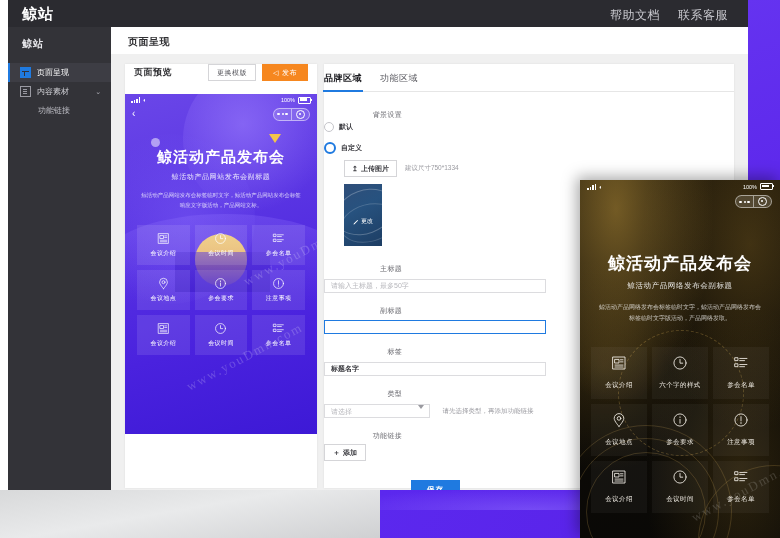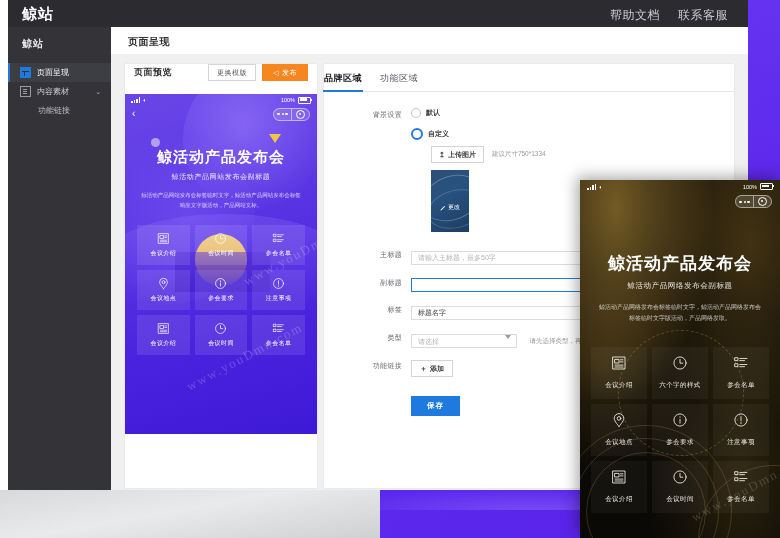--- a/index.html
+++ b/index.html
@@ -157,21 +157,21 @@
   .settings-card {
     position:absolute; left:213px; top:10px; width:410px; height:424px; background:#ffffff;
     box-shadow:0 0 2px rgba(0,0,0,.08);
   }
   .tabs { height:27px; border-bottom:1px solid #e6e6e6; display:flex; align-items:flex-end; gap:18px;}
   .tab { font-size:9px; color:#5a5a60; padding-bottom:6px; cursor:pointer; letter-spacing:.5px; position:relative;}
   .tab.active { color:#1a1a1f; font-weight:bold; }
   .tab.active::after{ content:""; position:absolute; left:-1px; right:-1px; bottom:-1px; height:2px; background:#1f7ae0;}
 
   .form { padding:14px 0 0 0; }
-  .frow { display:flex; align-items:flex-start; margin-bottom:9px; }
+  .frow { display:flex; align-items:flex-start; margin-bottom:9px;flex-direction:column; }
   .flabel { width:78px; text-align:right; padding-right:9px; font-size:7px; color:#6a6a70; padding-top:4px; letter-spacing:.3px;}
   .fctl { flex:1; }
   .radio-line { display:flex; align-items:center; gap:5px; height:13px;}
   .radio { width:8px; height:8px; border-radius:50%; border:1px solid #c5c5ca; background:#fff; position:relative; cursor:pointer; flex:0 0 auto;}
   .radio.checked{ border:2.2px solid #1f7ae0; }
   .radio-label{ font-size:7px; color:#3b3b40; font-weight:bold; }
   .upload-row{ display:flex; align-items:center; gap:8px; margin-top:6px; margin-left:20px;}
   .btn-upload{ border:1px solid #d5d5d8; background:#fff; font-size:7px; color:#3b3b40; font-weight:bold;
      padding:4px 7px; display:flex; align-items:center; gap:3px; cursor:pointer; line-height:1;}
   .hint{ font-size:6.5px; color:#9a9aa0; }
@@ -184,21 +184,21 @@
   .thumb .ovl{ position:absolute; left:0; right:0; bottom:20px; display:flex; align-items:center;
      justify-content:center; gap:2px; color:#fff; font-size:6px;}
   .thumb .pencil{ display:inline-block; width:6px; height:6px; position:relative;}
 
   .input {
     width:222px; height:14px; border:1px solid #dcdcdf; background:#fff; font-size:7px; color:#3b3b40;
     padding:0 6px; box-sizing:border-box; outline:none; font-family:"Liberation Sans", sans-serif;
   }
   .input::placeholder{ color:#b6b6bb; }
   .input.focused { border-color:#1f7ae0; }
-  .input.bold { font-weight:normal; }
+  .input.bold { font-weight:bold; }
   .select-wrap{ position:relative; width:106px; display:inline-block; vertical-align:middle;}
   .select {
     width:106px; height:14px; border:1px solid #dcdcdf; background:#fff; font-size:7px; color:#b6b6bb;
     padding:0 16px 0 6px; box-sizing:border-box; appearance:none; outline:none;
     font-family:"Liberation Sans", sans-serif; cursor:pointer;
   }
   .select-caret{ position:absolute; right:6px; top:5px; width:0;height:0;
     border-left:3px solid transparent;border-right:3px solid transparent;border-top:4px solid #9a9aa0; pointer-events:none;}
   .side-hint{ font-size:6.5px; color:#9a9aa0; margin-left:8px; }
   .btn-add{ border:1px solid #d5d5d8; background:#fff; font-size:7px; color:#3b3b40; font-weight:bold;

